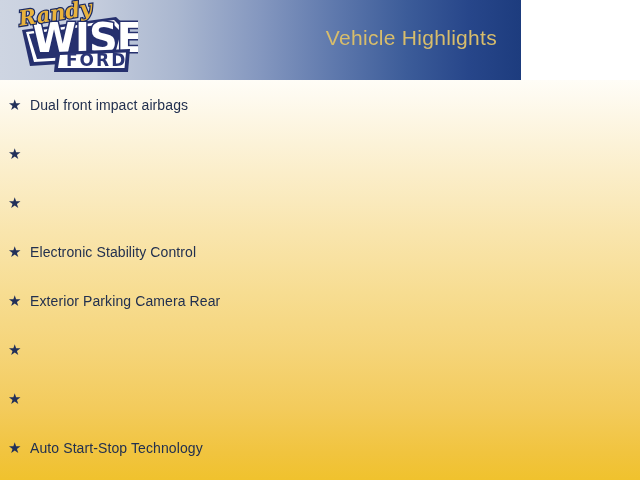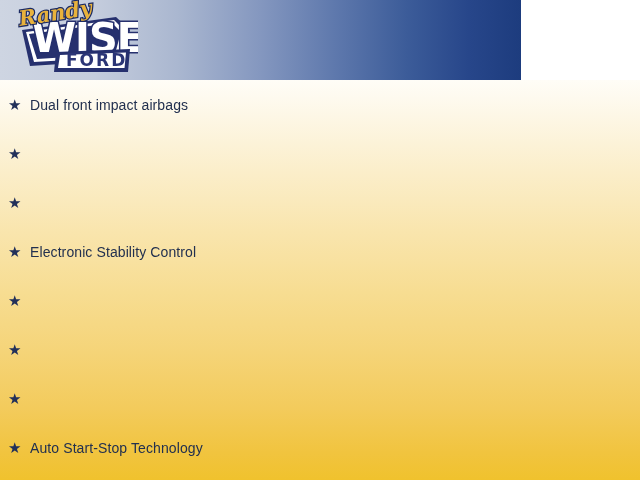--- a/index.html
+++ b/index.html
@@ -170,20 +170,21 @@
         <text class="logo-wise" x="28" y="52">WISE</text>
 
         <path d="M52 52 L126 49 L124 72 L50 72 Z" fill="#26306e"></path>
         <path d="M56 55 L122 52.5 L120.5 68 L54 68 Z" fill="#ffffff"></path>
         <text class="logo-ford" x="62" y="66">FORD</text>
 
         <text class="logo-randy" x="16" y="26" transform="rotate(-9 16 26)">Randy</text>
       </svg>
     </div>
 
+    <div id="header-title">Vehicle Highlights</div>
   </div>
 
   <div id="content">
     <ul id="feature-list">
 
       <li class="feature-item">
         <span class="star-icon">★</span>
         <span class="feature-label">Dual front impact airbags</span>
       </li>
 
@@ -195,20 +196,21 @@
         <span class="star-icon">★</span>
       </li>
 
       <li class="feature-item">
         <span class="star-icon">★</span>
         <span class="feature-label">Electronic Stability Control</span>
       </li>
 
       <li class="feature-item">
         <span class="star-icon">★</span>
+        <span class="feature-label">Exterior Parking Camera Rear</span>
       </li>
 
       <li class="feature-item">
         <span class="star-icon">★</span>
       </li>
 
       <li class="feature-item">
         <span class="star-icon">★</span>
       </li>
 

